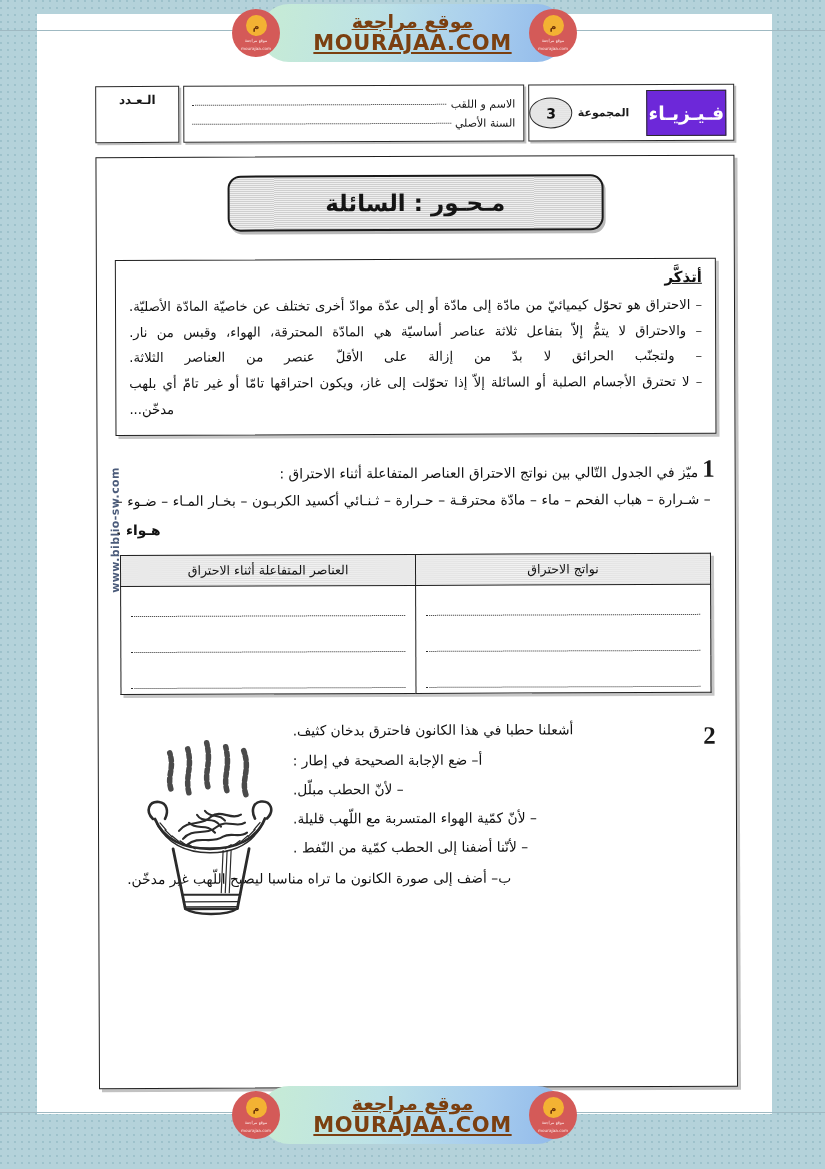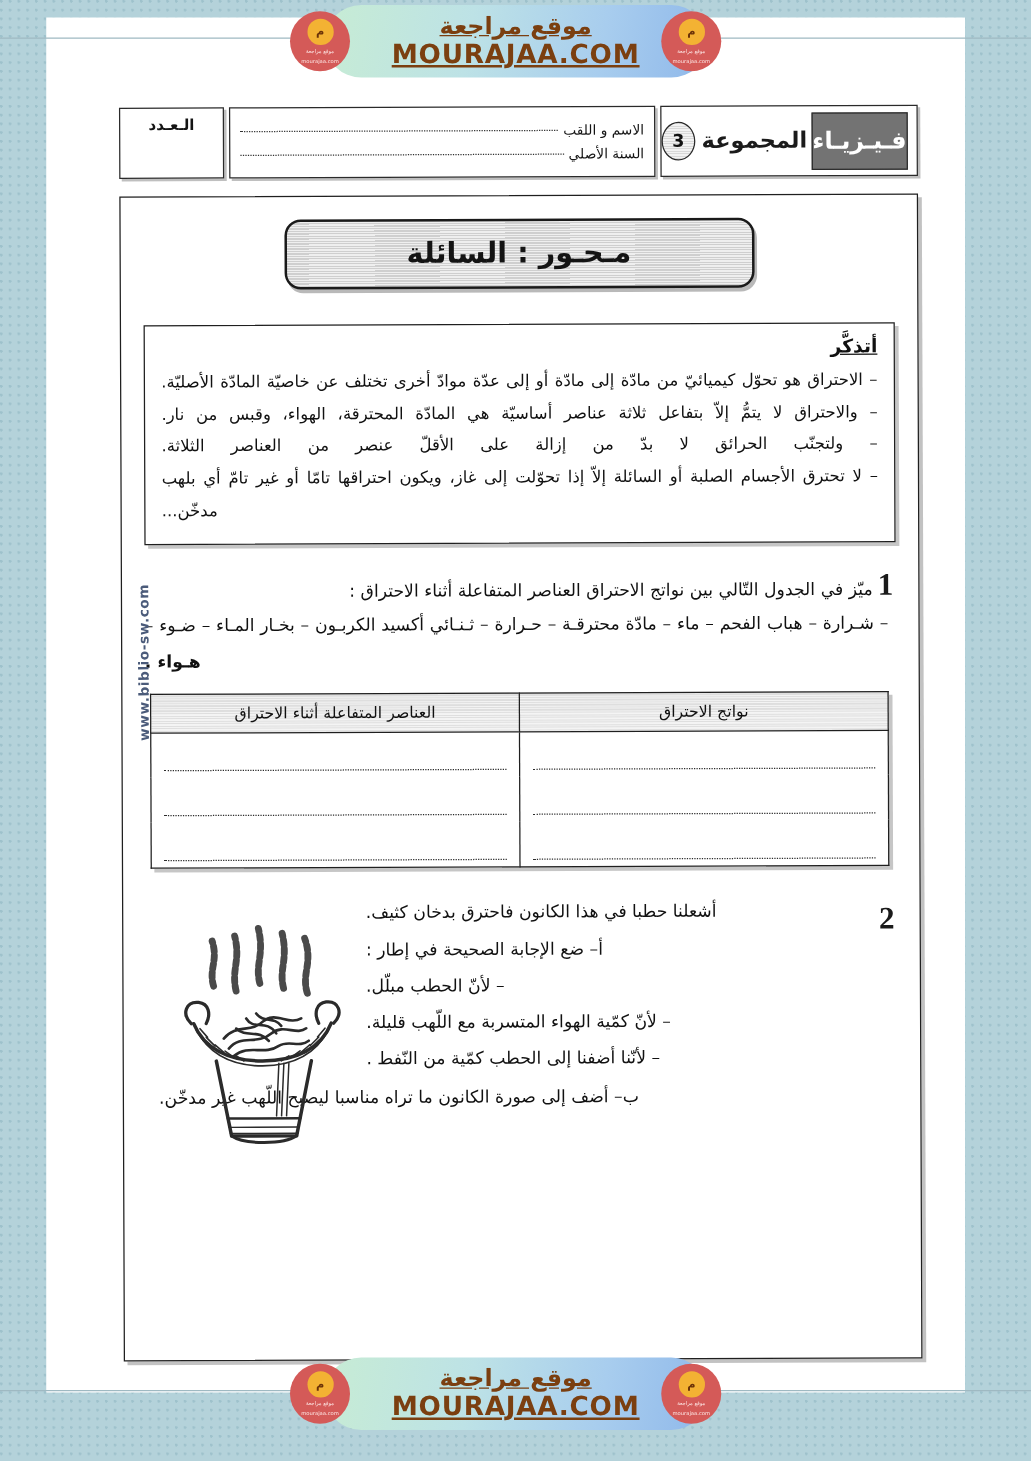--- a/index.html
+++ b/index.html
@@ -160,35 +160,35 @@
     width: 206px;
     display: flex;
     align-items: center;
     justify-content: flex-start;
     padding: 0 4px 0 0;
   }
   .subject-box {
     width: 96px;
     height: 46px;
     margin: 0 3px;
-    background: #737373;
+    background: #6d28d9;
     color: #ffffff;
     font-size: 19px;
     font-weight: bold;
     display: flex;
     align-items: center;
     justify-content: center;
     letter-spacing: 1px;
     border: 1px solid #2b2b2b;
   }
   .group-label {
-    font-size: 18px;
+    font-size: 11px;
     font-weight: bold;
     color: #1b1b1b;
-    margin-right: 0;
+    margin-right: 14px;
   }
   .group-oval {
     width: 52px;
     height: 31px;
     margin-right: 5px;
     border: 1.6px solid #2a2a2a;
     border-radius: 50%;
     background:
       repeating-linear-gradient(0deg, #d8d8d8 0 1px, #f2f2f2 1px 2px),
       #e6e6e6;

